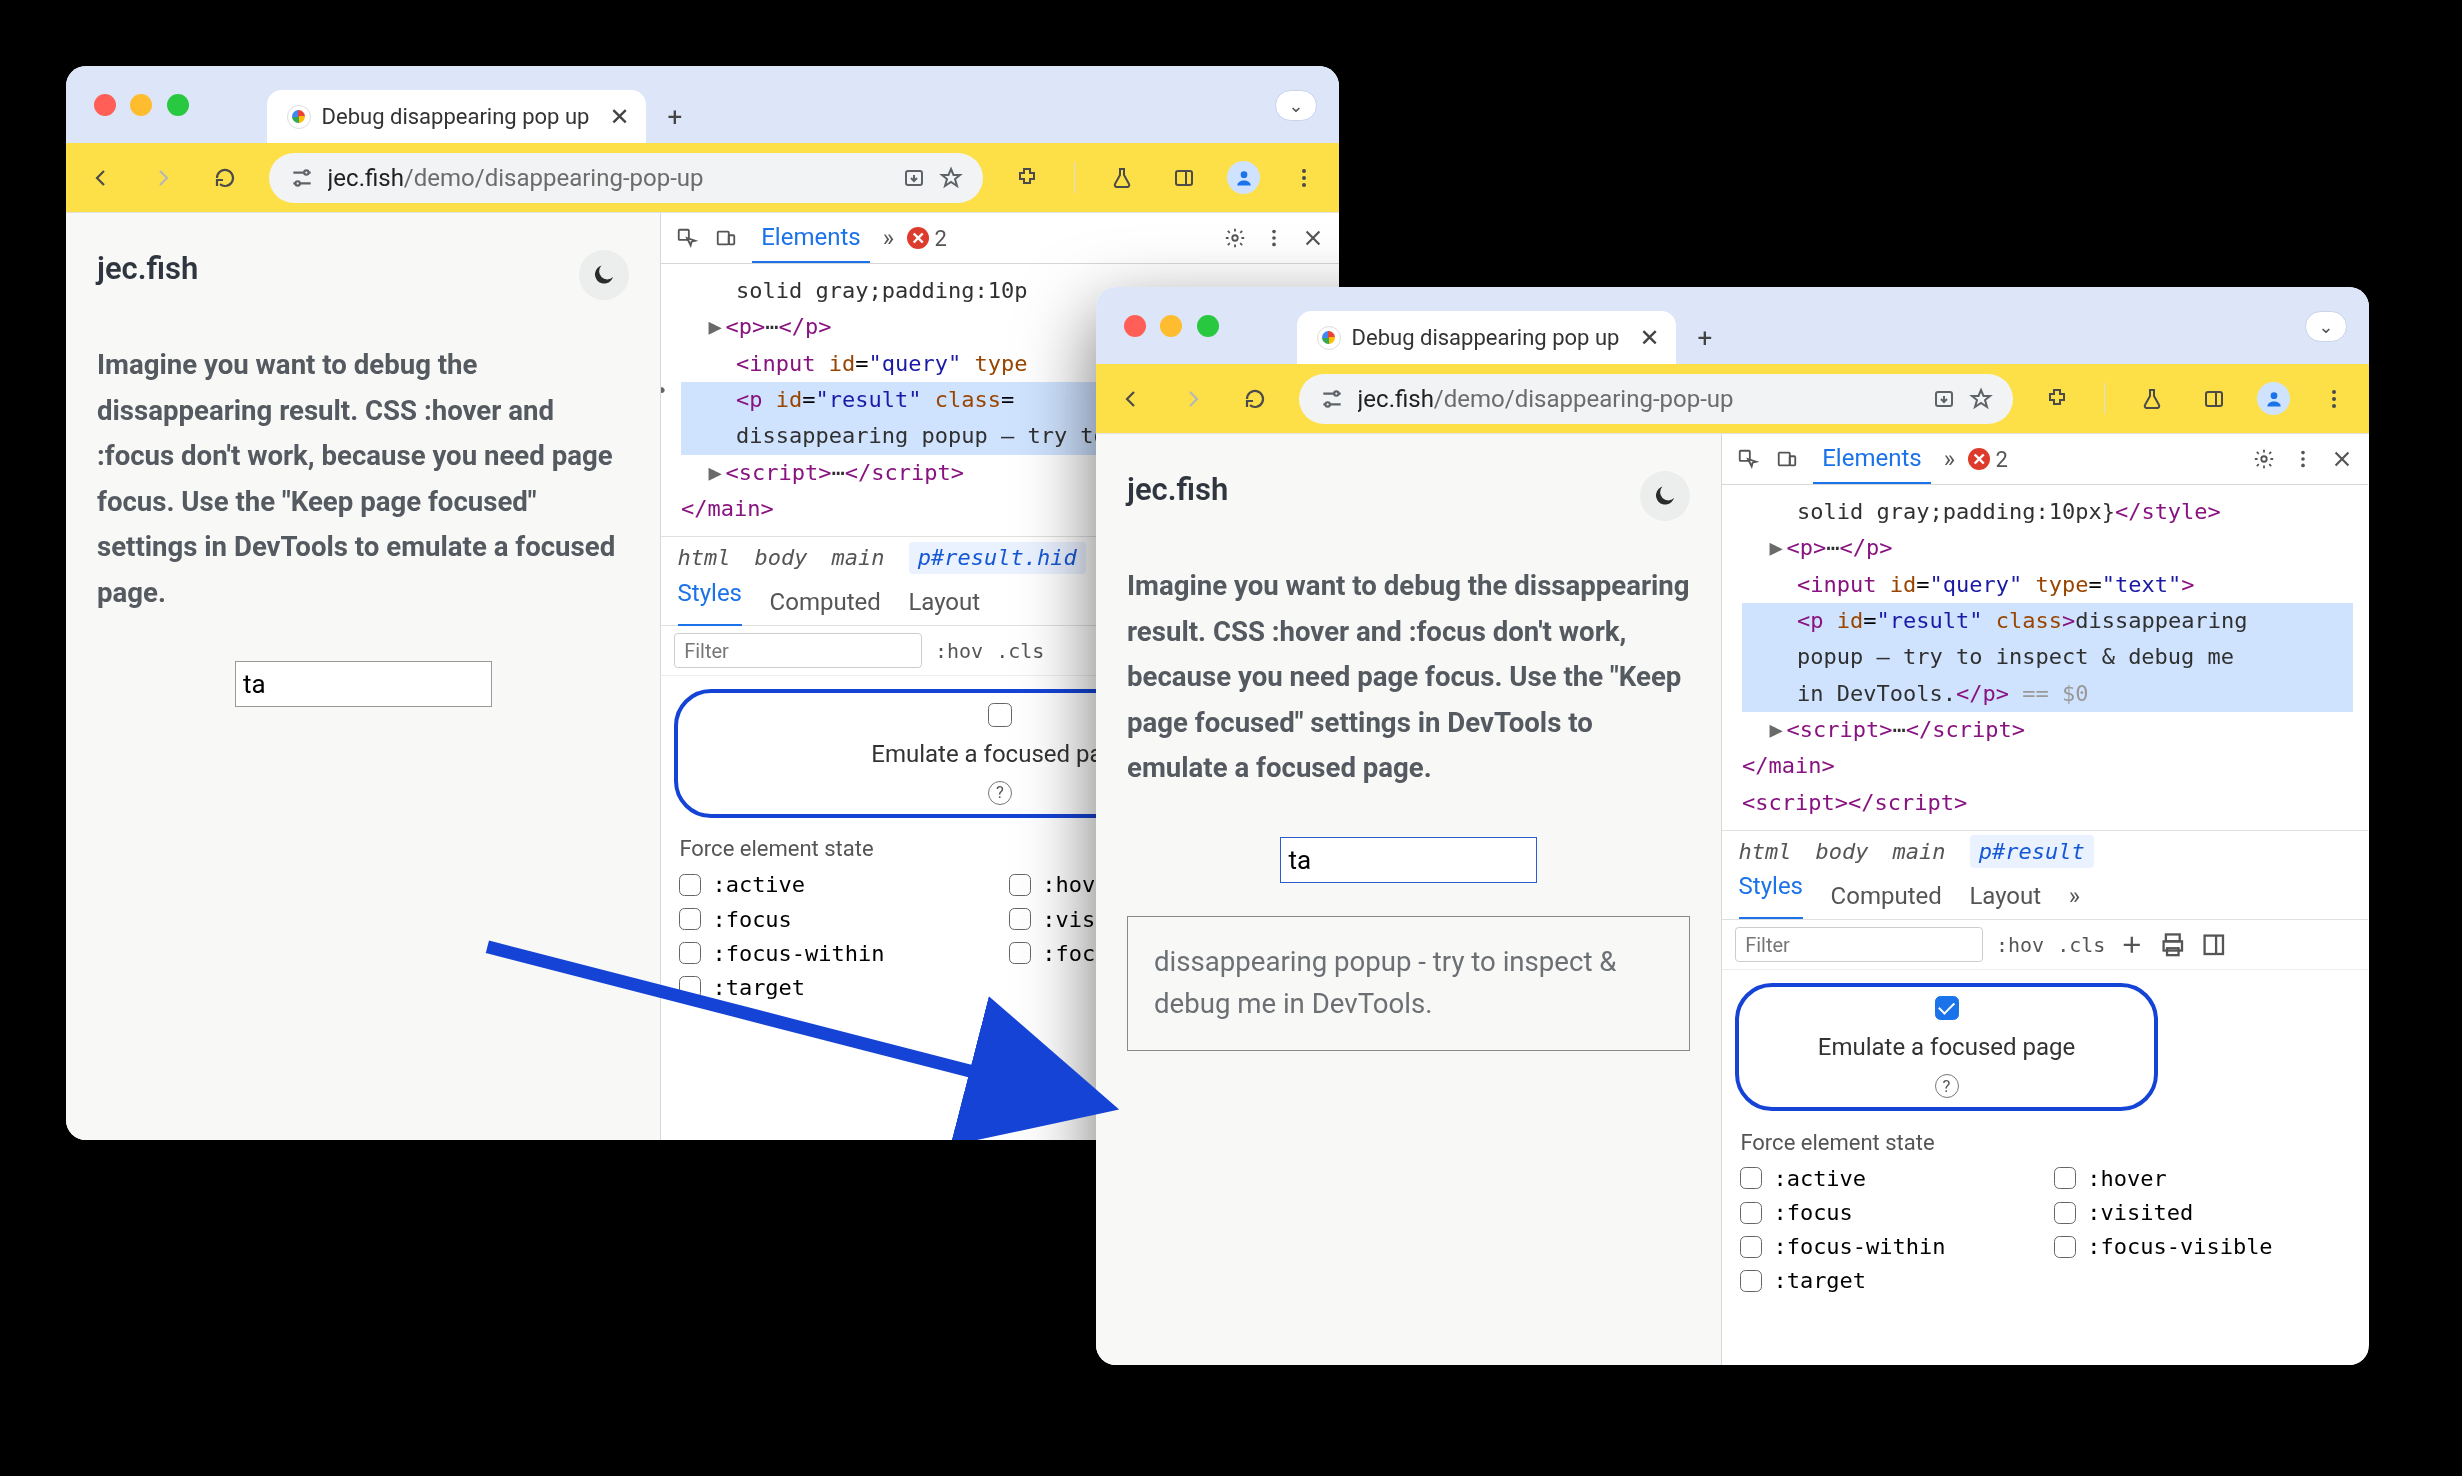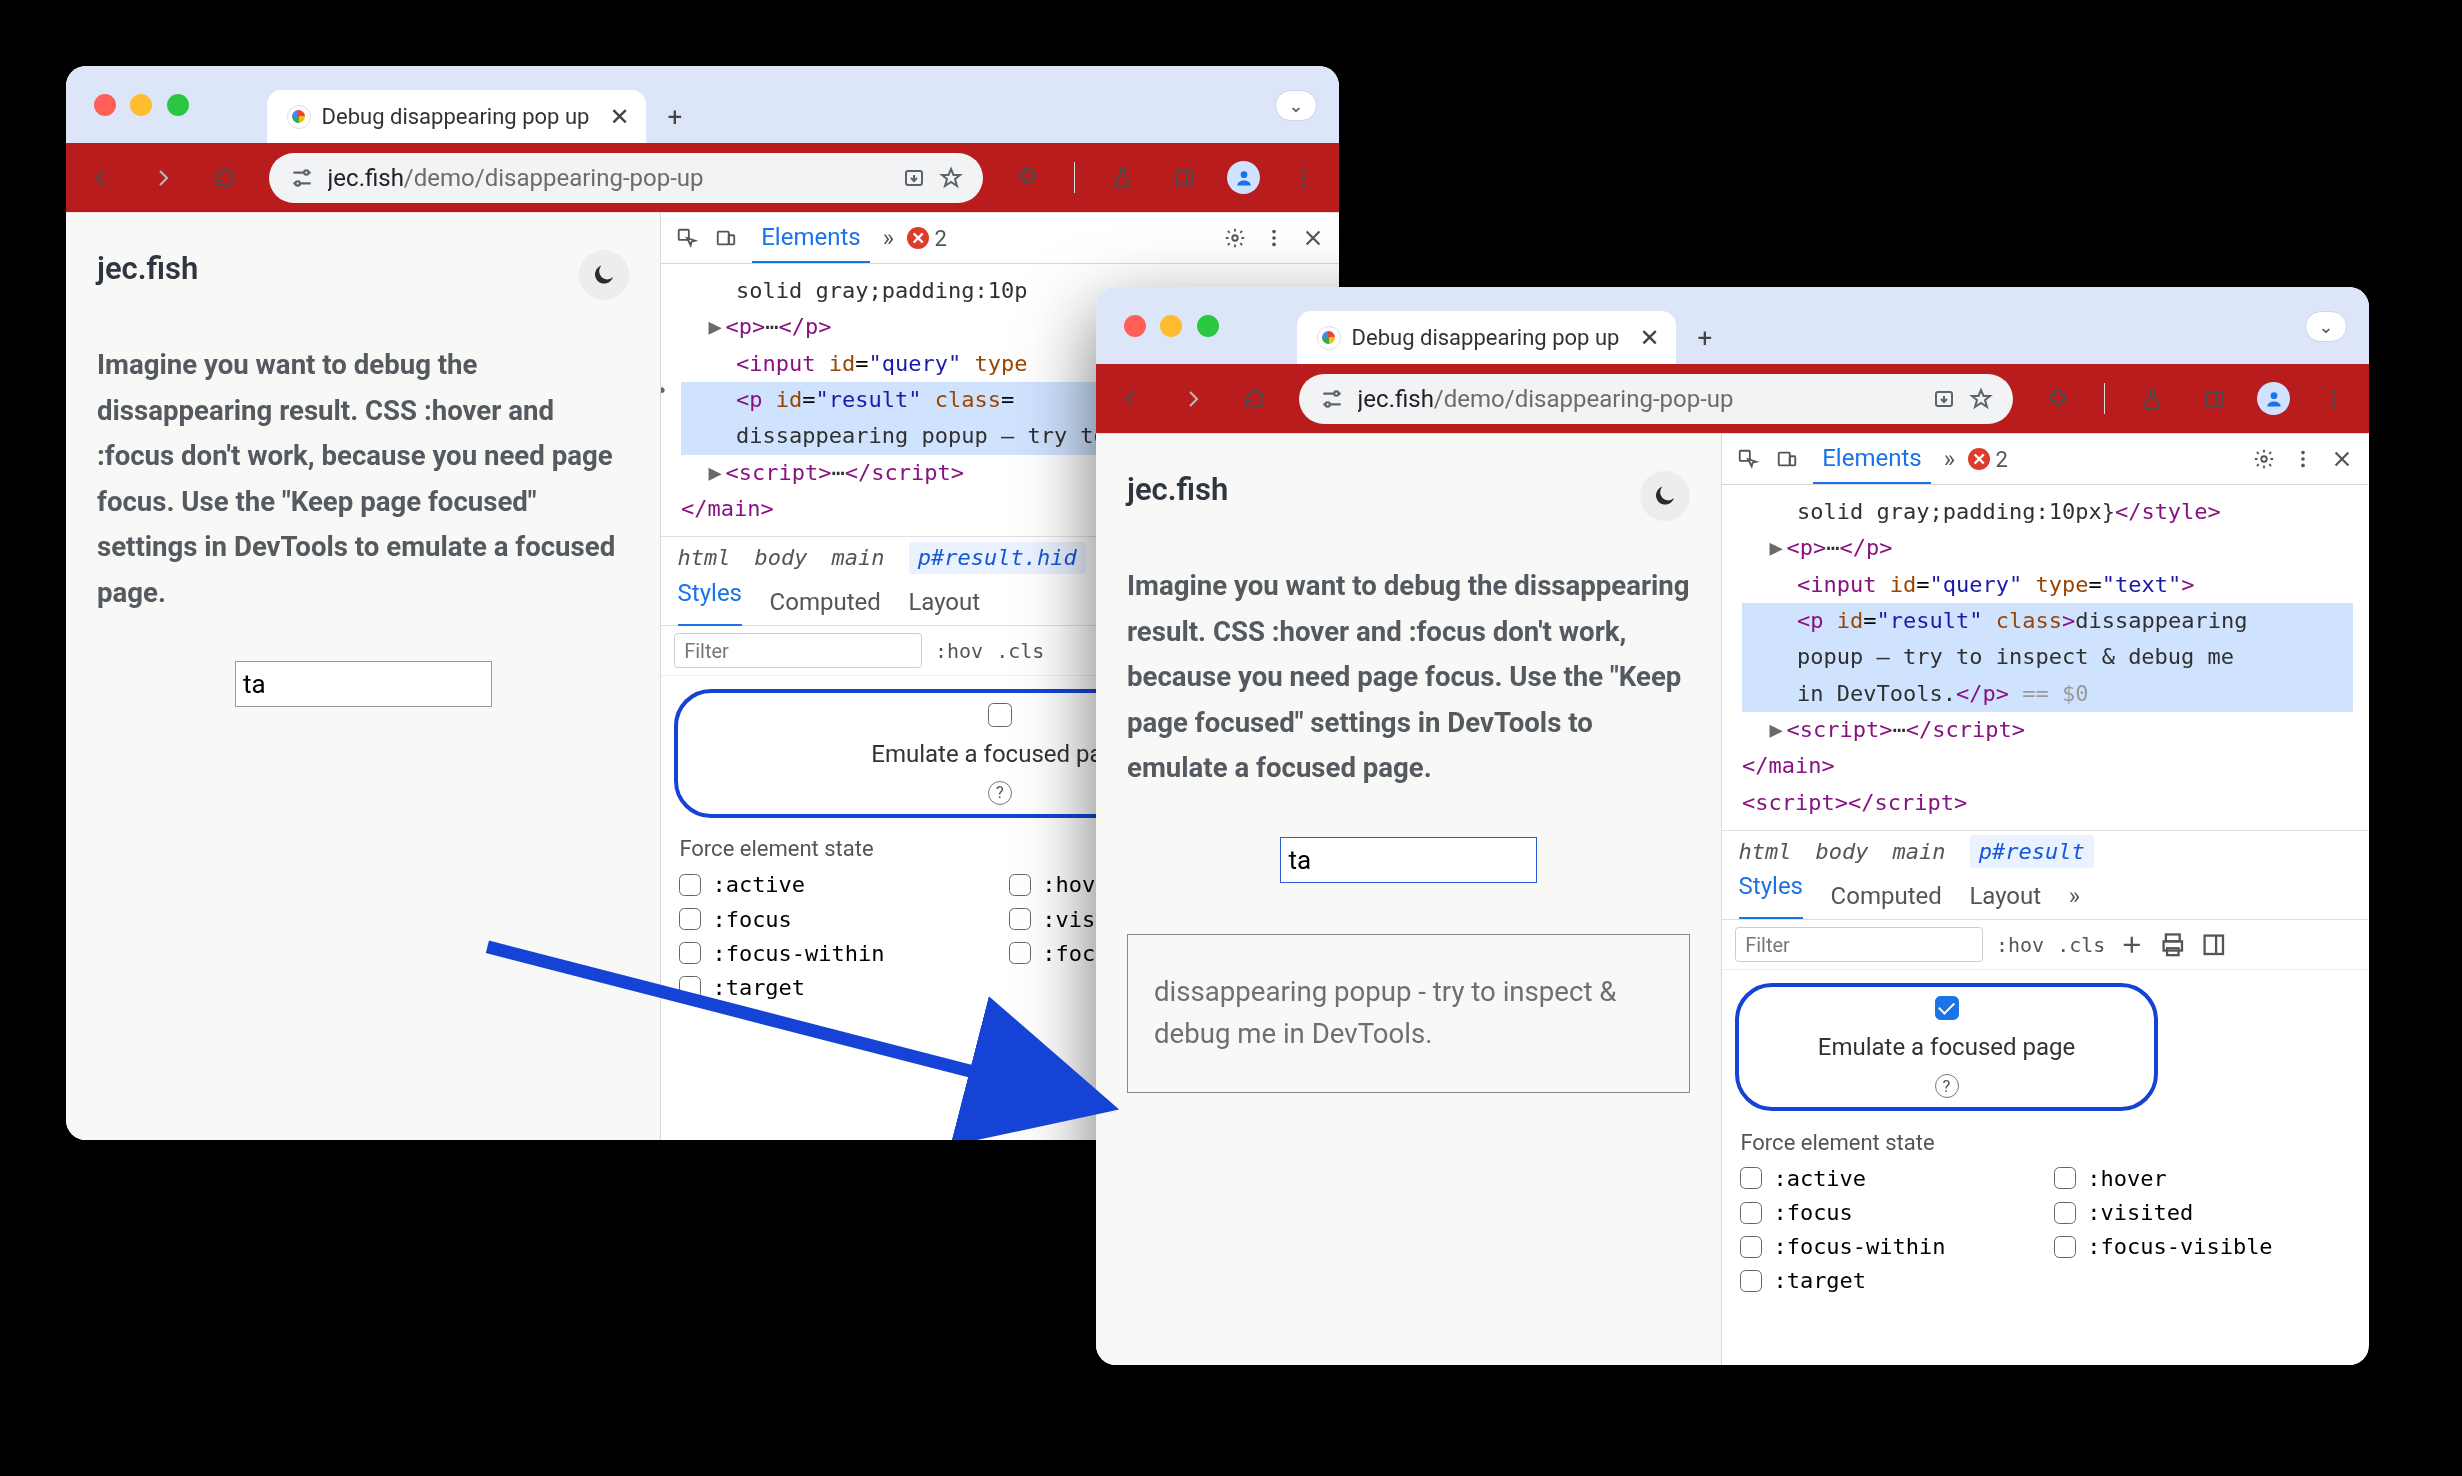--- a/index.html
+++ b/index.html
@@ -14,21 +14,21 @@
   .tl { width:22px; height:22px; border-radius:50%; }
   .tl.r{background:#ff5f57;} .tl.o{background:#febc2e;} .tl.g{background:#28c840;}
   .tab { display:flex; align-items:center; gap:11px; background:#fff; border-radius:14.7px 14.7px 0 0; height:53px; padding:0 16.6px 0 20px; margin-left:184px; font-size:22px; color:#333; }
   .favicon{width:24px;height:24px;border-radius:50%;background:#fff;border:0.9px solid #ddd;position:relative;}
   .favicon::after{content:'';position:absolute;inset:4.6px;border-radius:50%;background:conic-gradient(#ea4335 0 90deg,#fbbc05 90deg 180deg,#34a853 180deg 270deg,#4285f4 270deg 360deg);}
   .tab .x{font-size:24px;color:#444;margin-left:9.2px;}
   .newtab{width:31px;height:31px;border-radius:50%;display:flex;align-items:center;justify-content:center;margin-left:13px;margin-bottom:11px;font-size:26px;color:#444;}
   .caret-btn{position:absolute;right:22px;top:24px;width:42px;height:31px;border-radius:16.6px;background:#fff;border:0.9px solid #c9d3ea;display:flex;align-items:center;justify-content:center;font-size:18.4px;color:#555;}
 
   
-  .urlbar{background:#b91c1c;height:70px;border-bottom:0.9px solid #e2e2e2;display:flex;align-items:center;padding:0 16.6px;gap:25px;}
+  .urlbar{background:#fde047;height:70px;border-bottom:0.9px solid #e2e2e2;display:flex;align-items:center;padding:0 16.6px;gap:25px;}
   .ib{width:37px;height:37px;border-radius:50%;display:flex;align-items:center;justify-content:center;color:#4b4b4b;}
   .ib svg{width:24px;height:24px;}
   .disabled{color:#b7b7b7;}
   .addr{flex:1;display:flex;align-items:center;background:#f1f3f4;border-radius:37px;height:50px;padding:0 20px;gap:13px;font-size:24px;color:#3c3c3c;min-width:0;}
   .tune{width:26px;height:26px;}
   .url-host{color:#202124;}
   .url-path{color:#6c6c6c;}
   .addr .grow{flex:1;min-width:0;overflow:hidden;white-space:nowrap;}
   .sep{width:0.9px;height:31px;background:#ddd;margin:0 3.7px;}
   .avatar{width:33px;height:33px;border-radius:50%;background:#cfe2ff;display:flex;align-items:center;justify-content:center;}
@@ -37,21 +37,21 @@
   
   .content{display:flex;height:calc(100% - 147px);}
   .page{background:#f8f8f7;padding:37px 31px;position:relative;color:#3d4247;}
   .site-title{font-size:31px;font-weight:600;color:#2f3640;margin-bottom:55px;}
   .moon{position:absolute;width:50px;height:50px;border-radius:50%;background:#eceded;display:flex;align-items:center;justify-content:center;}
   .moon svg{width:27.6px;height:27.6px;fill:#2b2b2b;}
   .desc{font-size:27.6px;line-height:1.65;color:#545a60;max-width:570px;font-weight:bold;}
   .query-input{margin-top:46px;width:257px;height:46px;border:1.8px solid #2b5dd1;background:#fff;font-size:26px;padding:1.8px 7.4px;font-family:inherit;}
   .query-input.plain{border:1.8px solid #9a9a9a;}
   .query-holder{text-align:center;}
-  .popup-box{margin-top:51px;border:0.9px solid #8a8a8a;padding:36px 26px;font-size:27.6px;color:#6c7074;line-height:1.55;}
+  .popup-box{margin-top:33px;border:0.9px solid #8a8a8a;padding:24px 26px;font-size:27.6px;color:#6c7074;line-height:1.55;}
 
   
   .devtools{background:#fff;border-left:0.9px solid #d8d8d8;display:flex;flex-direction:column;min-width:0;}
   .dt-top{display:flex;align-items:center;height:51px;border-bottom:0.9px solid #d8d8d8;padding:0 13px;gap:13px;}
   .dt-top .tabname{font-size:24px;color:#1a73e8;padding:0 9.2px;height:100%;display:flex;align-items:center;border-bottom:2.8px solid #1a73e8;margin-bottom:-0.9px;}
   .dt-top .more{font-size:24px;color:#555;}
   .errbadge{display:flex;align-items:center;gap:5.5px;font-size:22px;color:#555;}
   .errbadge .c{width:22px;height:22px;border-radius:50%;background:#dd3b2c;color:#fff;font-size:16.6px;display:flex;align-items:center;justify-content:center;font-weight:700;}
   .dt-ico{width:26px;height:26px;display:flex;align-items:center;justify-content:center;color:#555;}
   .dt-ico svg{width:22px;height:22px;}

